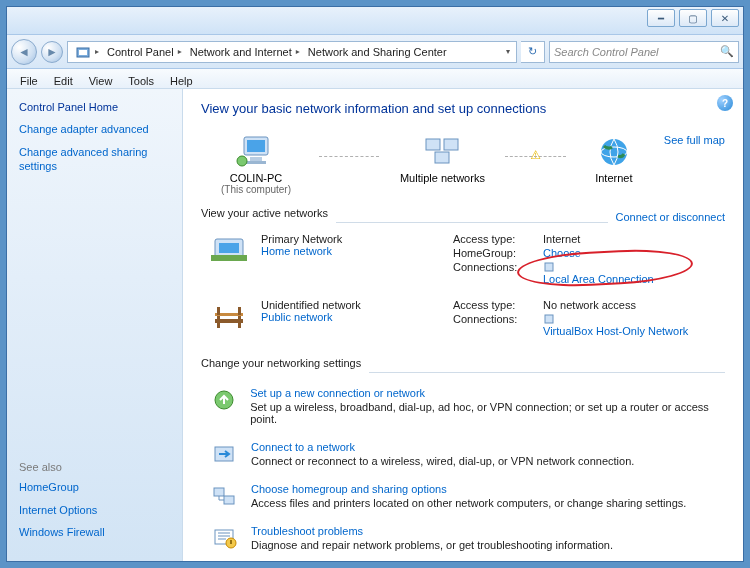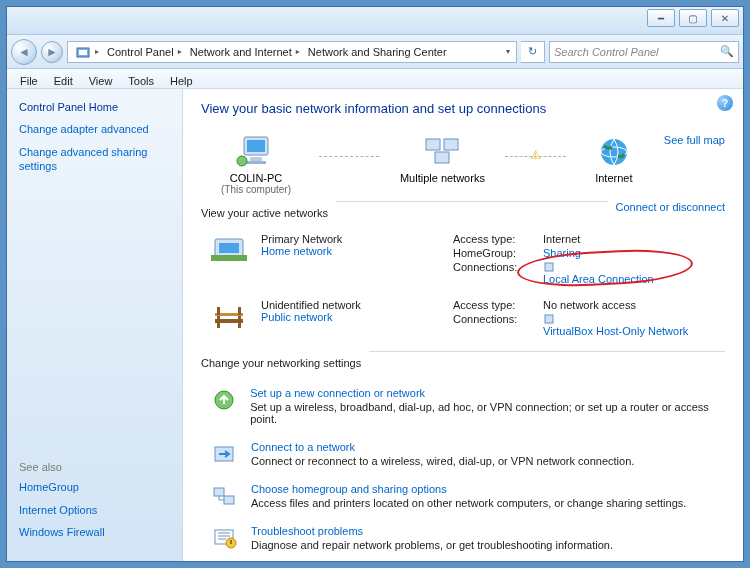--- a/index.html
+++ b/index.html
@@ -27,21 +27,21 @@
 .main h1{color:#003399;font-size:13px;font-weight:normal;margin-bottom:18px}
 .helpicon{position:absolute;top:6px;right:10px;width:16px;height:16px;border-radius:50%;background:radial-gradient(circle at 30% 30%,#9ed0ff,#2a8ad8);color:#fff;font-weight:bold;display:flex;align-items:center;justify-content:center;font-size:10px}
 .netmap{display:flex;align-items:flex-start;justify-content:space-between;margin-bottom:6px}
 .netmap .node{text-align:center;font-size:11px;flex:0 0 auto}
 .netmap .node .ico{height:36px;display:flex;align-items:center;justify-content:center;margin-bottom:2px}
 .netmap .sub{color:#666;font-size:10px}
 .netmap .line{flex:1;border-top:1px dashed #b0b0b0;margin:22px 8px 0 8px;position:relative}
 .netmap .line.warn::after{content:"⚠";position:absolute;left:50%;top:-9px;transform:translateX(-50%);color:#e6b800;font-size:12px}
 .fullmap{color:#0066cc;text-decoration:none;font-size:11px}
 .sectionlabel{color:#1a1a1a;margin:6px 0 4px 0}
-.hr-row{display:flex;align-items:flex-start;gap:8px;margin-bottom:6px}
+.hr-row{display:flex;align-items:flex-end;gap:8px;margin-bottom:6px}
 .hr-row .line{flex:1;height:1px;background:#d0dce8}
 .link{color:#0066cc;text-decoration:none}
 .netblock{display:flex;align-items:flex-start;padding:4px 0 10px 8px;gap:12px}
 .netblock .ico{width:40px;height:34px;display:flex;align-items:center;justify-content:center}
 .netblock .info{flex:0 0 180px}
 .netblock .info .name{font-weight:normal;color:#222}
 .netblock .info .type{color:#0066cc;font-size:11px}
 .netblock .details{flex:1;font-size:11px;display:grid;grid-template-columns:84px auto;row-gap:2px;column-gap:6px}
 .netblock .details .lbl{color:#222}
 .netblock .details .val{color:#222}
@@ -174,21 +174,21 @@
               </svg>
             </div>
       <div class="info">
         <div class="name">Primary Network</div>
         <a href="#" class="type link">Home network</a>
       </div>
       <div class="details">
               <span class="lbl">Access type:</span>
               <span class="val">Internet</span>
               <span class="lbl">HomeGroup:</span>
-              <a href="#" class="link">Sharing</a>
+              <a href="#" class="link">Choose</a>
               <span class="lbl">Connections:</span>
               <a href="#" class="link"><svg width="12" height="12" style="vertical-align:-2px;margin-right:2px">
                   <rect x="2" y="2" width="8" height="8" fill="#cfe2f6" stroke="#6a93bf"></rect>
                 </svg>Local Area Connection</a>
             </div>
     </div>
           <div class="netblock">
       <div class="ico">
               <svg width="40" height="30">
                 <rect x="6" y="18" width="28" height="4" fill="#8b5a2b"></rect>

